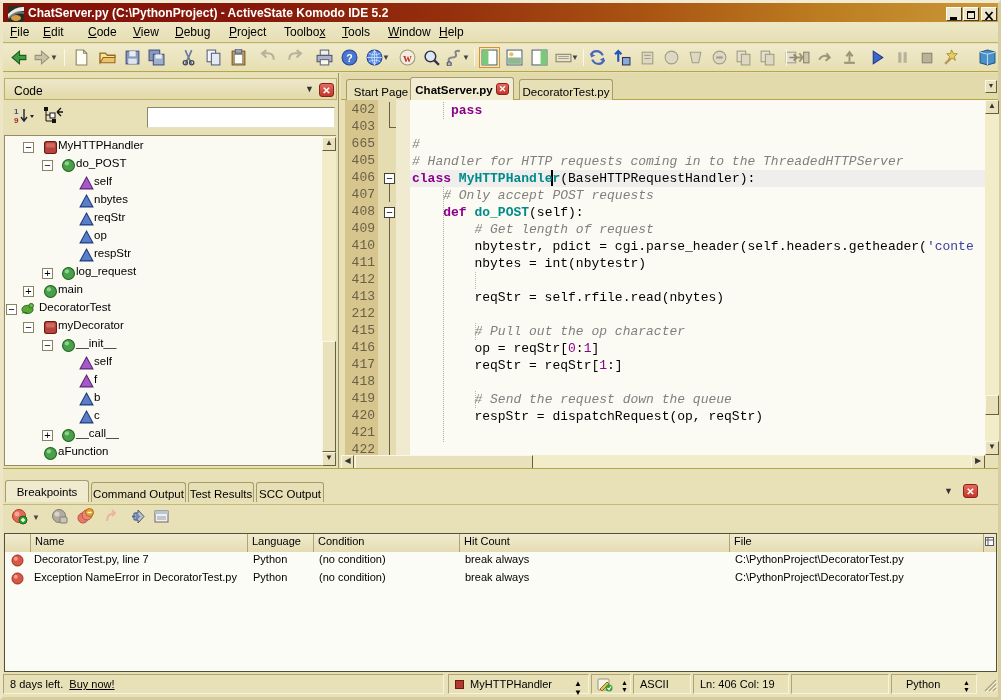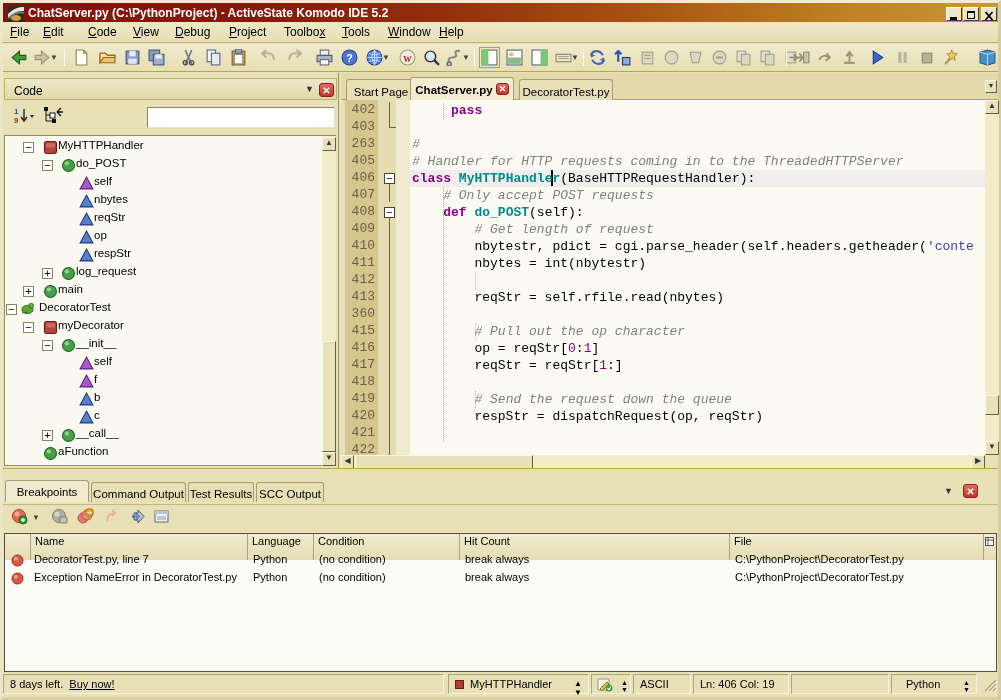--- a/index.html
+++ b/index.html
@@ -45,21 +45,21 @@
 .fbox{position:absolute;width:11px;height:11px;background:#fff;border:1px solid #44403a;font-size:11px;line-height:8px;text-align:center;color:#000;}
 
 .sb{position:absolute;background:#f2ecc8;}
 .sbbtn{position:absolute;background:#e8e1bb;border-top:1px solid #faf7e4;border-left:1px solid #faf7e4;border-right:1px solid #66603c;border-bottom:1px solid #66603c;font-size:8px;color:#333;text-align:center;}
 .sbthumb{position:absolute;background:#e8e1bb;border-top:1px solid #faf7e4;border-left:1px solid #faf7e4;border-right:1px solid #66603c;border-bottom:1px solid #66603c;}
 
 #bpanel{position:absolute;left:3px;top:468px;width:995px;height:204px;background:#e8e1b8;border-top:1px solid #b3a748;}
 .btab{position:absolute;top:13px;height:20px;background:#e7dfb6;border:1px solid #a89c6e;border-bottom:none;border-radius:3px 3px 0 0;font-size:11.5px;padding:5px 0 0 0;white-space:nowrap;text-align:center;}
 .btab.active{background:#f0eace;top:11px;height:22px;}
 #btable{position:absolute;left:1px;top:64px;width:993px;height:139px;background:#fcfcf6;border:1px solid #55503c;}
-.th{position:absolute;top:0;height:26px;background:linear-gradient(180deg,#f1ebd0,#e4dcb2);border-right:1px solid #b0a470;font-size:11px;color:#000;padding:1px 0 0 4px;}
+.th{position:absolute;top:0;height:18px;background:linear-gradient(180deg,#f1ebd0,#e4dcb2);border-right:1px solid #b0a470;font-size:11px;color:#000;padding:1px 0 0 4px;}
 .trowb{position:absolute;height:18px;font-size:11px;color:#000;}
 
 #status{position:absolute;left:3px;top:672px;width:995px;height:25px;background:#e8e1b8;font-size:11px;color:#000;}
 .ssec{position:absolute;top:2px;height:20px;border:1px solid #b0a470;border-bottom-color:#f6f2dc;border-right-color:#f6f2dc;padding:3px 0 0 6px;}
 .redsq{display:inline-block;width:9px;height:9px;background:#b03a30;border:1px solid #6e1812;}
 .xbtn{position:absolute;width:15px;height:14px;background:linear-gradient(180deg,#e46a5f,#c3372b);border:1px solid #8d2018;border-radius:3px;color:#fff;font-size:10px;font-weight:bold;text-align:center;line-height:13px;}
 </style></head><body>
 <div id="win"></div>
 <div id="title">
  <svg class="abs" style="left:5px;top:3px" width="16" height="16">
@@ -377,31 +377,31 @@
  <div class="etab" style="left:178px;width:94px;">DecoratorTest.py</div>
  <div class="sbbtn" style="left:644px;top:7px;width:12px;height:13px;">▾</div>
 </div>
 <div id="editor">
  <div id="gutter"></div>
  <div id="foldm"></div>
  <div id="foldm2"></div>
  <div class="abs" style="left:65px;top:70px;width:575px;height:17px;background:#efeeed;"></div>
  <div class="lnum" style="top:2px">402</div>
     <div class="lnum" style="top:19px">403</div>
-    <div class="lnum" style="top:36px">263</div>
+    <div class="lnum" style="top:36px">665</div>
     <div class="lnum" style="top:53px">405</div>
     <div class="lnum" style="top:70px">406</div>
     <div class="lnum" style="top:87px">407</div>
     <div class="lnum" style="top:104px">408</div>
     <div class="lnum" style="top:121px">409</div>
     <div class="lnum" style="top:138px">410</div>
     <div class="lnum" style="top:155px">411</div>
     <div class="lnum" style="top:172px">412</div>
     <div class="lnum" style="top:189px">413</div>
-    <div class="lnum" style="top:206px">360</div>
+    <div class="lnum" style="top:206px">212</div>
     <div class="lnum" style="top:223px">415</div>
     <div class="lnum" style="top:240px">416</div>
     <div class="lnum" style="top:257px">417</div>
     <div class="lnum" style="top:274px">418</div>
     <div class="lnum" style="top:291px">419</div>
     <div class="lnum" style="top:308px">420</div>
     <div class="lnum" style="top:325px">421</div>
     <div class="lnum" style="top:342px">422</div>
  <div class="abs" style="left:44px;top:2px;width:1px;height:26px;background:#6b6047"></div>
  <div class="abs" style="left:44px;top:27px;width:7px;height:1px;background:#6b6047"></div>

